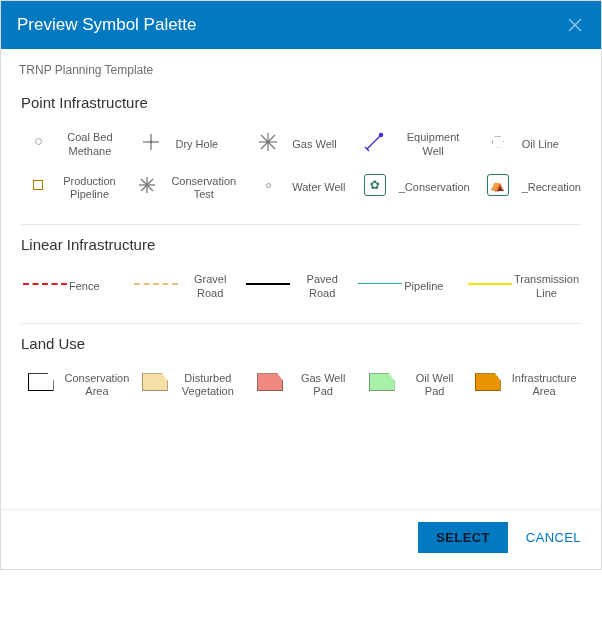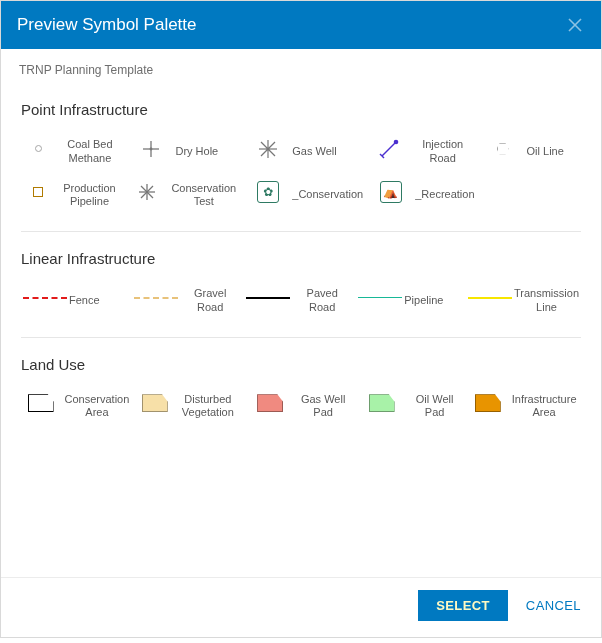--- a/index.html
+++ b/index.html
@@ -1,31 +1,31 @@
 <!DOCTYPE html>
 <html><head>
 <meta charset="utf-8">
 <style>
   * { box-sizing: border-box; margin: 0; padding: 0; }
   html, body { width: 602px; height: 643px; font-family: "Segoe UI", Arial, sans-serif; background: #fff; }
-  .dialog { width: 602px; height: 638px; border: 1px solid #d9d9d9; display: flex; flex-direction: column; }
+  .dialog { width: 602px; height: 570px; border: 1px solid #d9d9d9; display: flex; flex-direction: column; }
   .titlebar { background: #0079c1; color: #fff; height: 48px; display: flex; align-items: center; padding: 0 16px; }
   .titlebar-title { font-size: 17px; font-weight: 400; flex: 1; }
   .titlebar-close { width: 20px; height: 20px; opacity: .55; cursor: pointer; display:flex; align-items:center; justify-content:center; }
   .subtitle { font-size: 12px; color: #6e6e6e; padding: 14px 18px 6px; }
   .content { flex: 1; overflow: auto; padding: 0 20px 10px; }
-  .section { margin-top: 18px; }
+  .section { margin-top: 11px; }
   .section-title { font-size: 15px; color: #323232; font-weight: 500; margin-bottom: 14px; }
   .grid5 { display: grid; grid-template-columns: repeat(5, 1fr); gap: 10px 4px; }
   .sym { display: flex; flex-direction: row; align-items: center; text-align: center; }
   .sym-icon { width: 48px; height: 28px; display:flex; align-items:center; justify-content:center; }
   .sym-label { font-size: 11px; color: #595959; margin-top: 6px; line-height: 1.25; max-width: 80px; }
   hr.rule { border: none; border-top: 1px solid #e6e6e6; margin: 22px 0 0; }
   .footer { display:flex; justify-content:flex-end; align-items:center; gap:18px; padding: 12px 20px 16px; border-top:1px solid #ececec; }
-  .btn-primary { background:#0079c1; color:#fef9c3; border:none; font-size:13px; font-weight:600; letter-spacing:.4px; padding:8px 18px; cursor:pointer; }
+  .btn-primary { background:#0079c1; color:#0f172a; border:none; font-size:13px; font-weight:600; letter-spacing:.4px; padding:8px 18px; cursor:pointer; }
   .btn-flat { background:none; border:none; color:#0079c1; font-size:13px; font-weight:400; letter-spacing:.4px; cursor:pointer; }
 
   
   .circ-open   { width:7px; height:7px; border:1.2px solid #a6a6a6; border-radius:50%; }
   .circ-small  { width:5px; height:5px; border:1px solid #9a9a9a; border-radius:50%; }
   .square-open { width:10px; height:10px; border:1.8px solid #b07a00; }
   .hex-open    { width:12px; height:12px; border:1.3px solid #a6a6a6; clip-path: polygon(25% 5%,75% 5%,100% 50%,75% 95%,25% 95%,0% 50%); background:#fff; }
   svg.star path, svg.cross4 line, svg.crossx line { stroke:#777; stroke-width:1.3; fill:none; }
   svg.inj line { stroke:#4a2fcf; stroke-width:1.4; }
   svg.inj circle { fill:#4a2fcf; }
@@ -99,21 +99,21 @@
         </div>
         <div class="sym">
           <div class="sym-icon">
             <svg class="inj" width="22" height="22" viewBox="0 0 22 22">
                 <line x1="4" y1="18" x2="18" y2="4"></line>
                 <circle cx="18" cy="4" r="2.3"></circle>
                 <line x1="4" y1="18" x2="2" y2="16"></line>
                 <line x1="4" y1="18" x2="6" y2="20"></line>
               </svg>
           </div>
-          <div class="sym-label">Injection Road</div>
+          <div class="sym-label">Equipment Well</div>
         </div>
         <div class="sym">
           <div class="sym-icon">
               <div class="hex-open"></div>
             </div>
           <div class="sym-label">Oil Line</div>
         </div>
         <div class="sym">
           <div class="sym-icon">
               <div class="square-open"></div>
@@ -126,20 +126,26 @@
                 <line x1="9" y1="1" x2="9" y2="17"></line>
                 <line x1="1" y1="9" x2="17" y2="9"></line>
                 <line x1="3" y1="3" x2="15" y2="15"></line>
                 <line x1="15" y1="3" x2="3" y2="15"></line>
               </svg>
           </div>
           <div class="sym-label">Conservation Test</div>
         </div>
         <div class="sym">
           <div class="sym-icon">
+              <div class="circ-small"></div>
+            </div>
+          <div class="sym-label">Water Well</div>
+        </div>
+        <div class="sym">
+          <div class="sym-icon">
               <div class="park-icon">✿</div>
             </div>
           <div class="sym-label">_Conservation</div>
         </div>
         <div class="sym">
           <div class="sym-icon">
               <div class="park-icon">⛺</div>
             </div>
           <div class="sym-label">_Recreation</div>
         </div>

